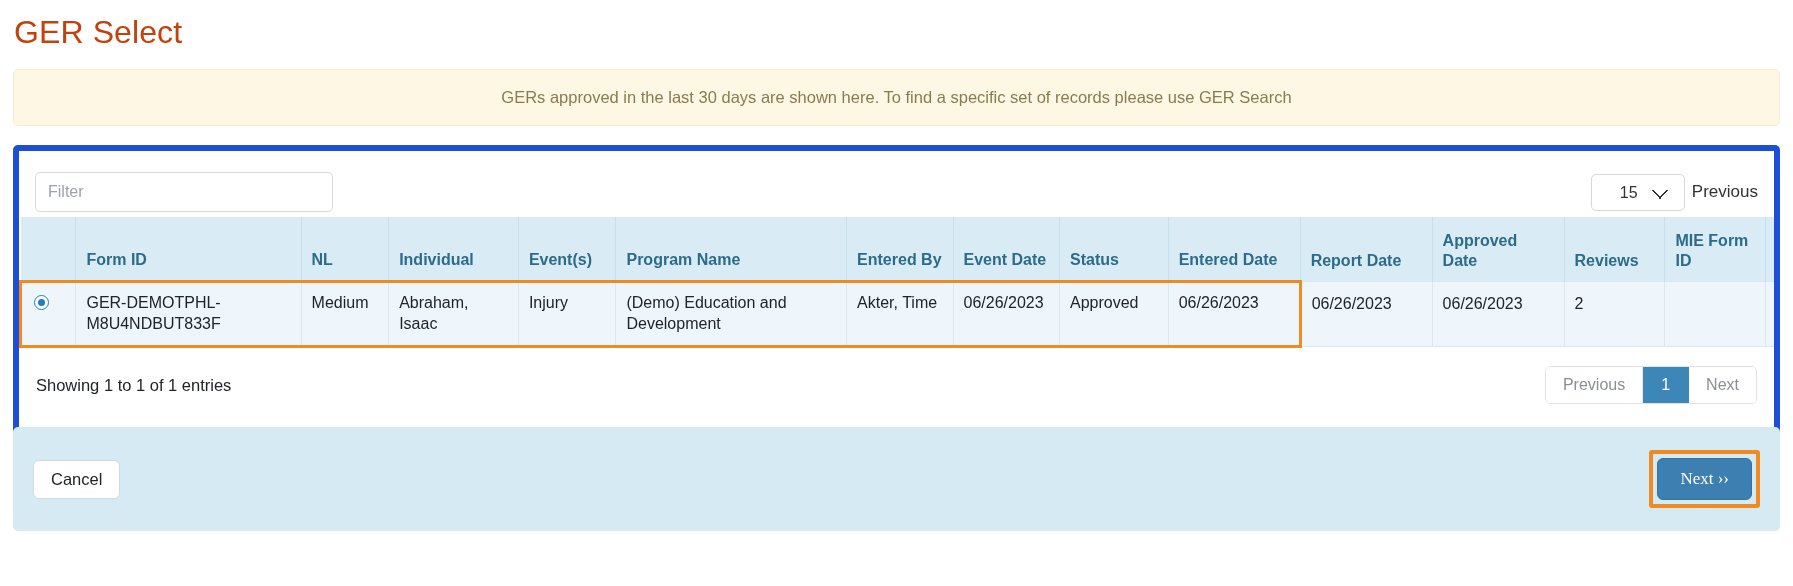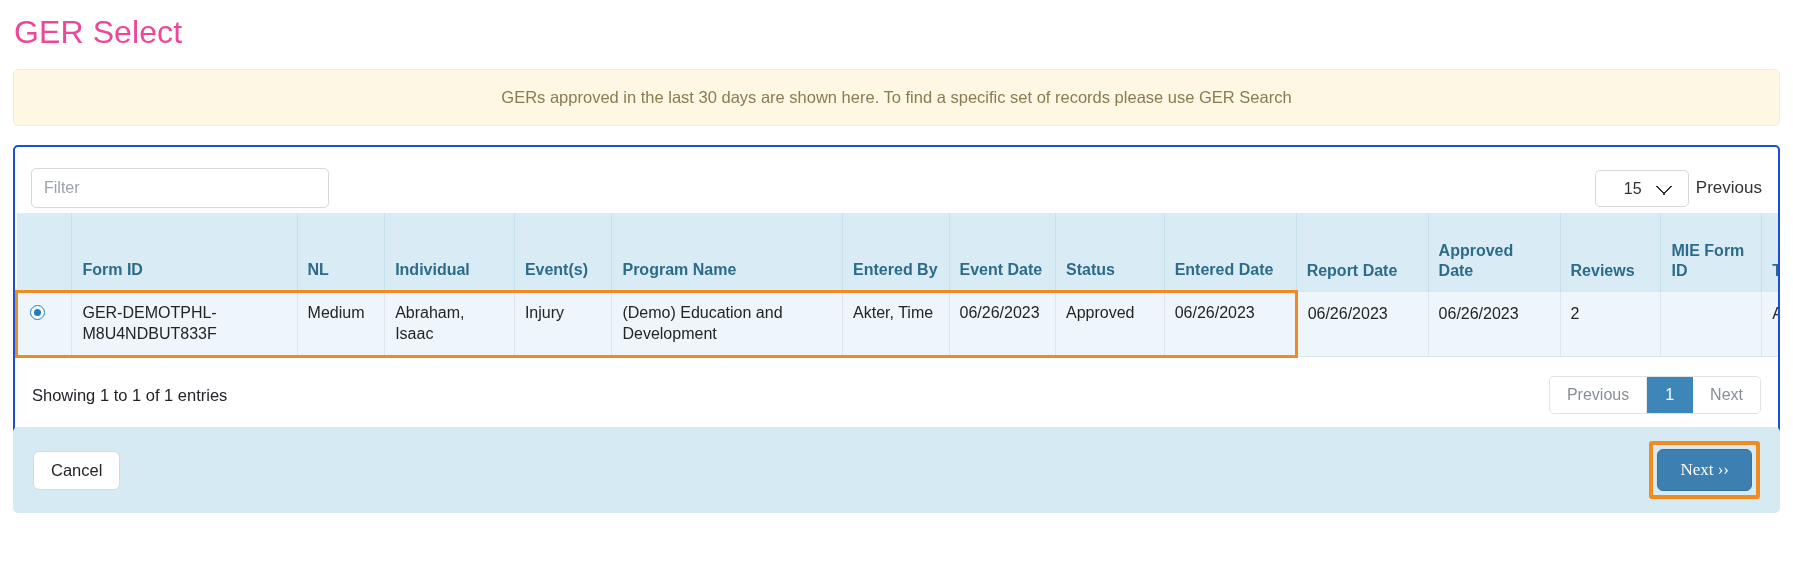--- a/index.html
+++ b/index.html
@@ -9,21 +9,21 @@
     background: #ffffff;
     font-family: "Liberation Sans", sans-serif;
     overflow: hidden;
   }
   body { position: relative; }
 
   
   .page-title {
     font-size: 32px;
     font-weight: 400;
-    color: #ec4899;
+    color: #c2410c;
     line-height: 1;
     padding: 16px 0 0 14px;
     letter-spacing: 0.1px;
   }
 
   
   .alert {
     margin: 21px 13px 0 13px;
     background: #fdf7e3;
     border: 1px solid #f6ecd0;
@@ -34,21 +34,21 @@
     justify-content: center;
   }
   .alert-text {
     color: #8a7b52;
     font-size: 16.5px;
   }
 
   
   .card {
     margin: 19px 13px 0 13px;
-    border: 2px solid #1d4ed8;
+    border: 6px solid #1d4ed8;
     border-radius: 5px;
     background: #ffffff;
     height: 297px;
     position: relative;
     overflow: hidden;
   }
 
   .card-toolbar {
     display: flex;
     align-items: center;
@@ -108,21 +108,21 @@
     font-size: 16px;
   }
   table.grid thead th {
     background: #d9ecf5;
     color: #2c6b8a;
     font-weight: bold;
     font-size: 16px;
     text-align: left;
     vertical-align: bottom;
     padding: 8px 10px 10px 10px;
-    height: 78px;
+    height: 64px;
     border-right: 1px solid #c6e0ec;
     line-height: 1.22;
   }
   table.grid thead th:last-child { border-right: none; }
 
   table.grid tbody td {
     background: #eef5fb;
     color: #212529;
     padding: 11px 10px;
     vertical-align: top;
@@ -217,21 +217,21 @@
     border-right: 1px solid #3d87b8;
     padding: 0 18px;
   }
 
   
   .actionbar {
     position: absolute;
     left: 13px;
     right: 13px;
     top: 427px;
-    height: 86px;
+    height: 104px;
     background: #d6eaf4;
     border-radius: 5px;
     display: flex;
     align-items: center;
     justify-content: space-between;
     padding: 0 20px;
   }
   .btn-cancel {
     background: #ffffff;
     border: 1px solid #d6d9dc;

